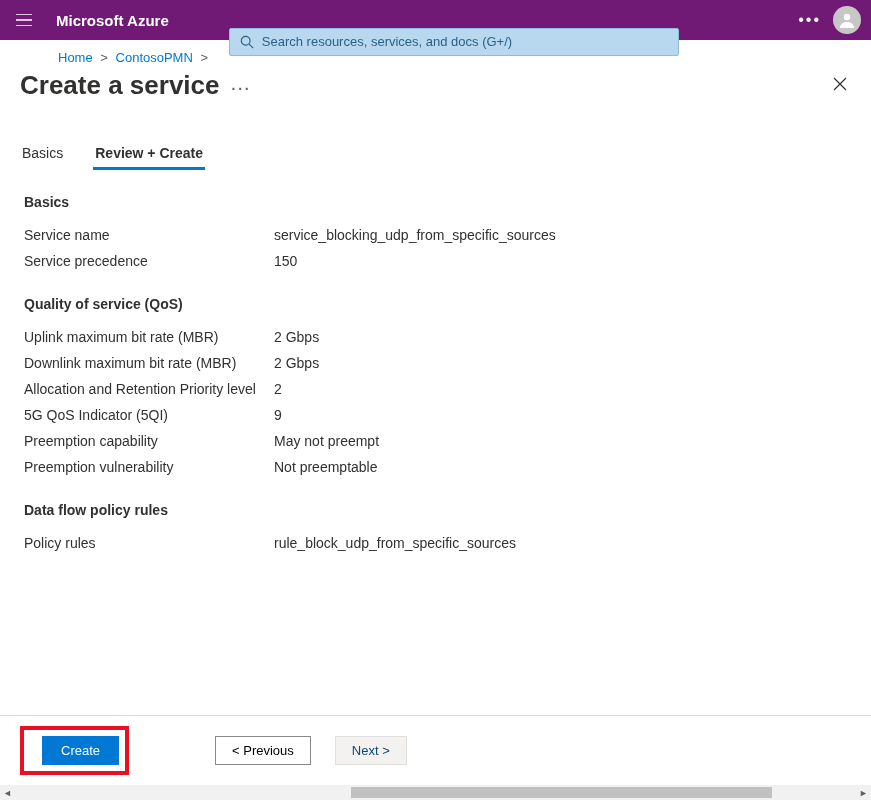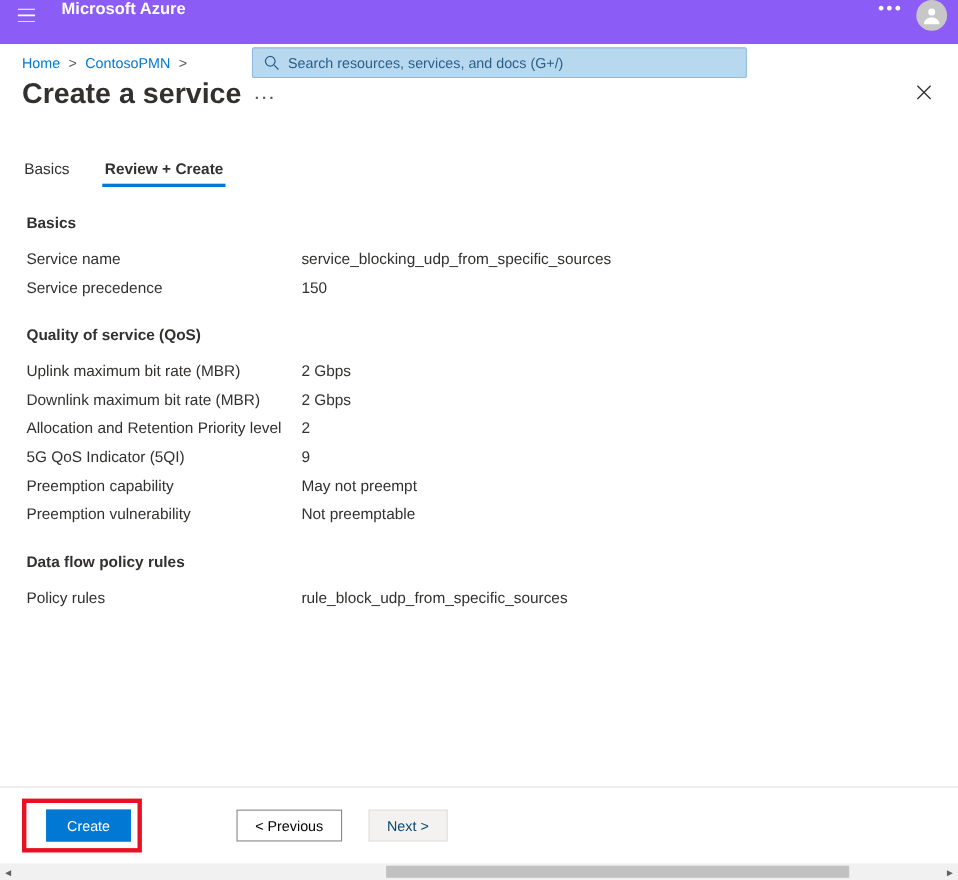--- a/index.html
+++ b/index.html
@@ -1,30 +1,30 @@
 <!DOCTYPE html>
 <html><head>
 <meta charset="utf-8">
 <style>
   * { box-sizing: border-box; margin: 0; padding: 0; }
   html, body { width: 871px; height: 800px; font-family: "Segoe UI", Arial, sans-serif; font-size: 13px; color: #323130; overflow: hidden; background: #fff; }
   
   
-  .topbar { background: #8b5cf6; height: 40px; display: flex; padding: 0 10px; color: #fff; }
+  .topbar { background: #701a75; height: 40px; display: flex; align-items: center; padding: 0 10px; color: #fff; }
   .hamburger { width: 28px; height: 28px; display: flex; align-items: center; justify-content: center; cursor: pointer; }
   .brand { font-size: 15px; font-weight: 600; margin-left: 18px; white-space: nowrap; }
   .searchwrap { flex: 0 0 auto; margin-left: 60px; margin-top: 43px; }
   .search { background: #b8d8f0; height: 28px; width: 450px; border-radius: 2px; display: flex; align-items: center; padding: 0 10px; color: #2b5f86; font-size: 13px; border: 1px solid #8fb9dd; }
   .search svg { margin-right: 8px; flex-shrink: 0; }
   .topbar-spacer { flex: 1; }
   .more-dots { color: #fff; font-size: 16px; margin-right: 12px; letter-spacing: 2px; cursor: pointer; }
   .avatar { width: 28px; height: 28px; border-radius: 50%; background: #c7c7c7; display: flex; align-items: center; justify-content: center; cursor: pointer; }
 
   
-  .breadcrumb { padding: 10px 4px 4px 20px; font-size: 13px; color: #605e5c; }
+  .breadcrumb { padding: 10px 4px 4px 20px; font-size: 13px; color: #605e5c; margin-left: 38px; }
   .breadcrumb a { color: #0078d4; text-decoration: none; cursor: pointer; }
   .breadcrumb .sep { color: #605e5c; margin: 0 4px; }
 
   
   .titlewrap { display: flex; align-items: center; justify-content: space-between; padding: 1px 20px 8px 20px; }
   .pagetitle { font-size: 26px; font-weight: 600; display: flex; align-items: center; }
   .title-more { font-size: 14px; color: #605e5c; margin-left: 12px; letter-spacing: 2px; cursor: pointer; position: relative; top: 3px; }
   .close-x { cursor: pointer; padding: 4px; }
 
   

